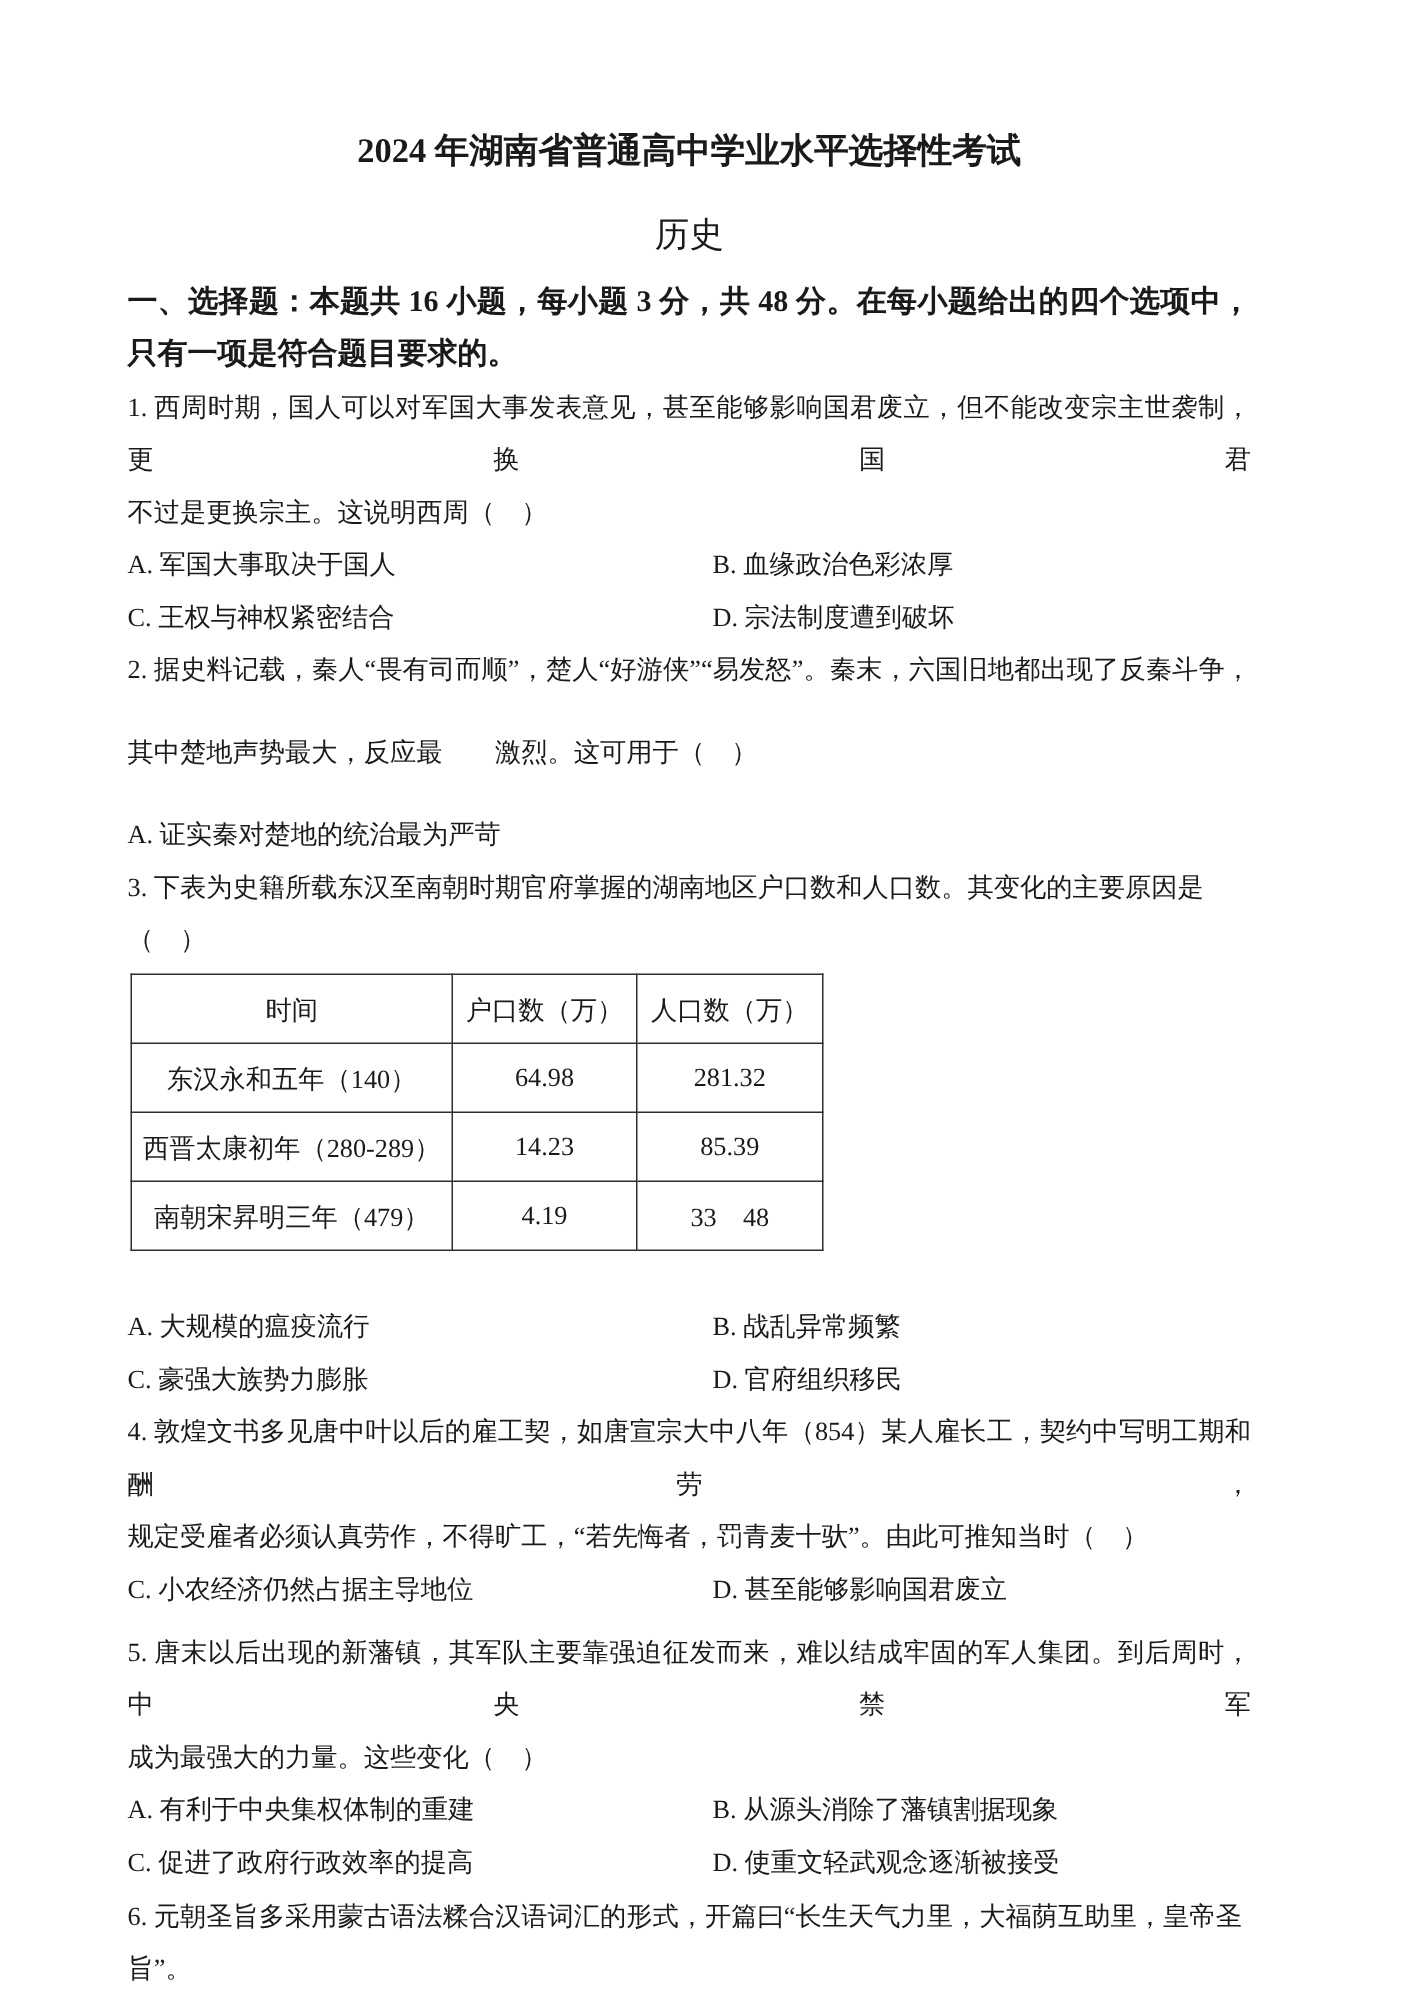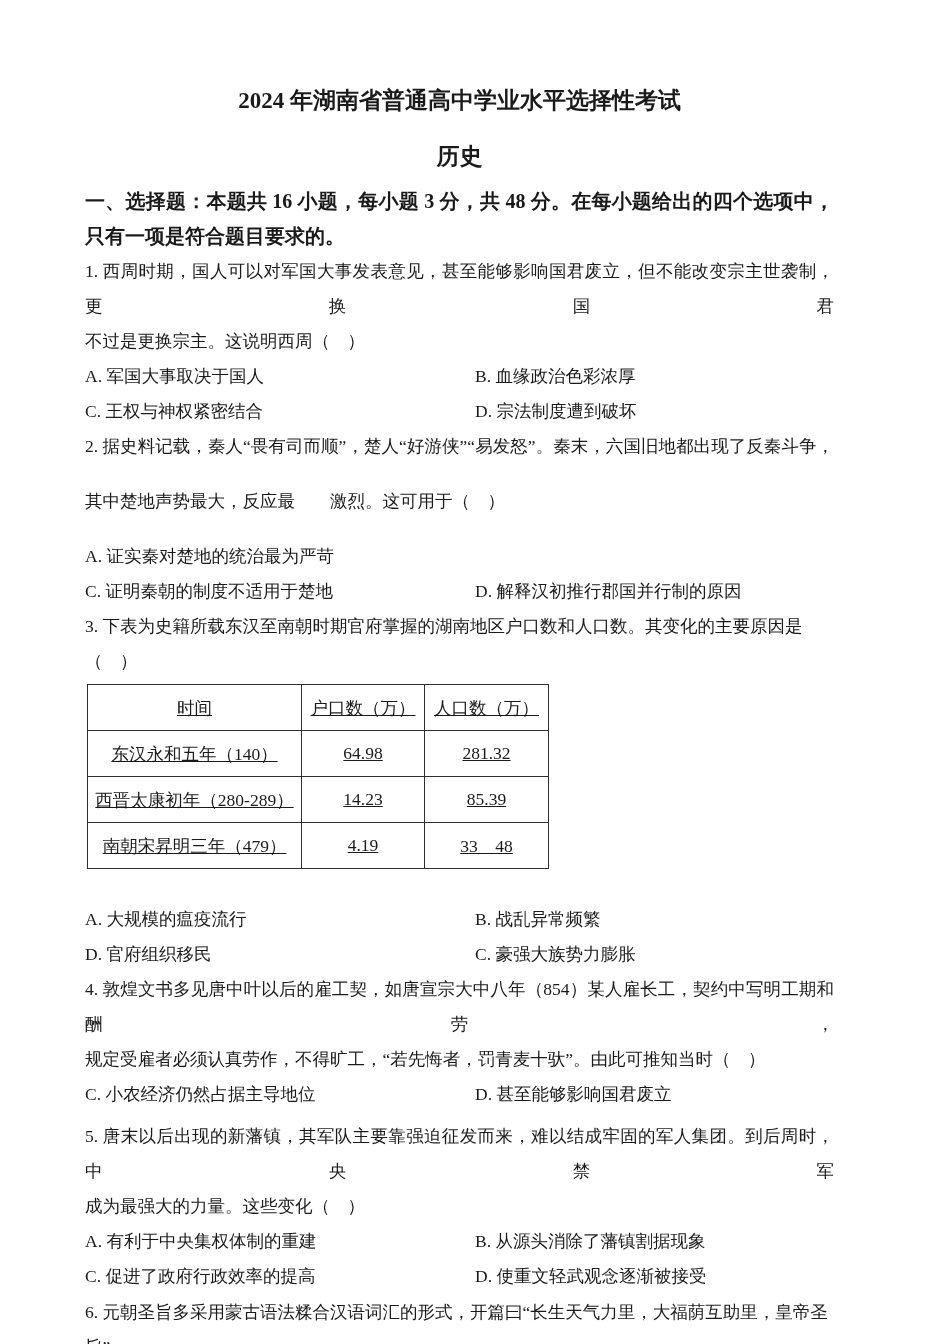--- a/index.html
+++ b/index.html
@@ -18,21 +18,21 @@
   .exam-title{
     text-align:center;
     font-size:23px;
     font-weight:700;
     line-height:30px;
     margin:0;
   }
   .exam-subject{
     text-align:center;
     font-size:23px;
-    font-weight:700;
+    font-weight:400;
     line-height:30px;
     margin:26px 0 0 0;
   }
   .section-header{
     font-size:20px;
     font-weight:700;
     line-height:35px;
     margin-top:12px;
     text-align:justify;
   }
@@ -49,21 +49,21 @@
     display:flex;
     font-size:17.5px;
     line-height:35px;
   }
   .opt-row .opt:first-child{flex:0 0 390px;width:390px;}
   .opt-row .opt:last-child{flex:1 1 auto;}
 
   
   .q2 .stem-line-2{margin-top:20px;}
   .q2 .options{margin-top:20px;}
-  .q3 .pop-table{margin:5px 12px 0 2px;text-decoration:underline;}
+  .q3 .pop-table{margin:5px 12px 0 2px;}
   .q3 .options{margin-top:33px;}
   .q5{margin-top:7px;}
   .q6{margin-top:1px;}
 
   table.pop-table{
     border-collapse:collapse;
     table-layout:fixed;
   }
   .pop-table td,.pop-table th{
     border:1.5px solid #2e2e2e;
@@ -103,24 +103,20 @@
     </div>
   </div>
 
   <div class="question q2">
     <div class="stem-line fill">2. 据史料记载，秦人“畏有司而顺”，楚人“好游侠”“易发怒”。秦末，六国旧地都出现了反秦斗争，</div>
     <div class="stem-line stem-line-2">其中楚地声势最大，反应最　　激烈。这可用于（　）</div>
     <div class="options">
       <div class="opt-row">
         <div class="opt">A. 证实秦对楚地的统治最为严苛</div>
       </div>
-      <div class="opt-row">
-        <div class="opt">C. 证明秦朝的制度不适用于楚地</div>
-        <div class="opt">D. 解释汉初推行郡国并行制的原因</div>
-      </div>
     </div>
   </div>
 
   <div class="question q3">
     <div class="stem-line">3. 下表为史籍所载东汉至南朝时期官府掌握的湖南地区户口数和人口数。其变化的主要原因是（　）</div>
     <table class="pop-table">
       <tbody>
         <tr>
           <th class="col-time">时间</th>
           <th class="col-hu">户口数（万）</th>
@@ -142,22 +138,22 @@
           <td>33　48</td>
         </tr>
       </tbody>
     </table>
     <div class="options">
       <div class="opt-row">
         <div class="opt">A. 大规模的瘟疫流行</div>
         <div class="opt">B. 战乱异常频繁</div>
       </div>
       <div class="opt-row">
+        <div class="opt">C. 豪强大族势力膨胀</div>
         <div class="opt">D. 官府组织移民</div>
-        <div class="opt">C. 豪强大族势力膨胀</div>
       </div>
     </div>
   </div>
 
   <div class="question q4">
     <div class="stem-line fill">4. 敦煌文书多见唐中叶以后的雇工契，如唐宣宗大中八年（854）某人雇长工，契约中写明工期和酬劳，</div>
     <div class="stem-line">规定受雇者必须认真劳作，不得旷工，“若先悔者，罚青麦十驮”。由此可推知当时（　）</div>
     <div class="options">
       <div class="opt-row">
         <div class="opt">C. 小农经济仍然占据主导地位</div>

